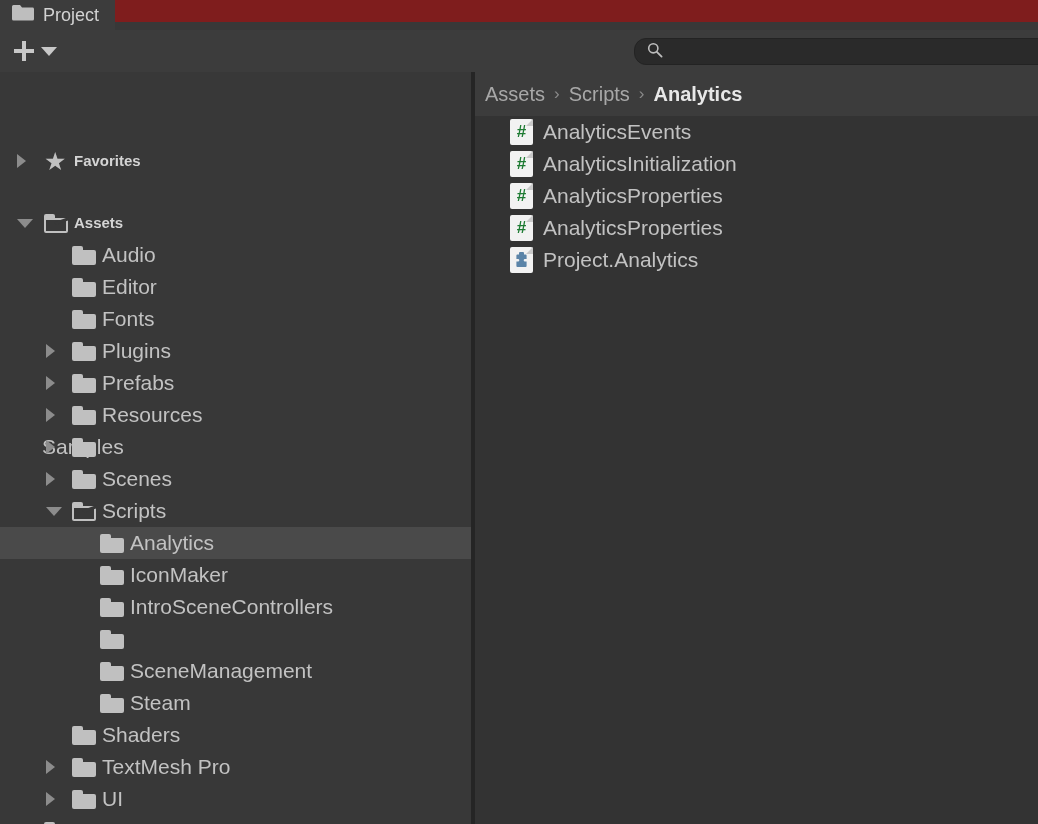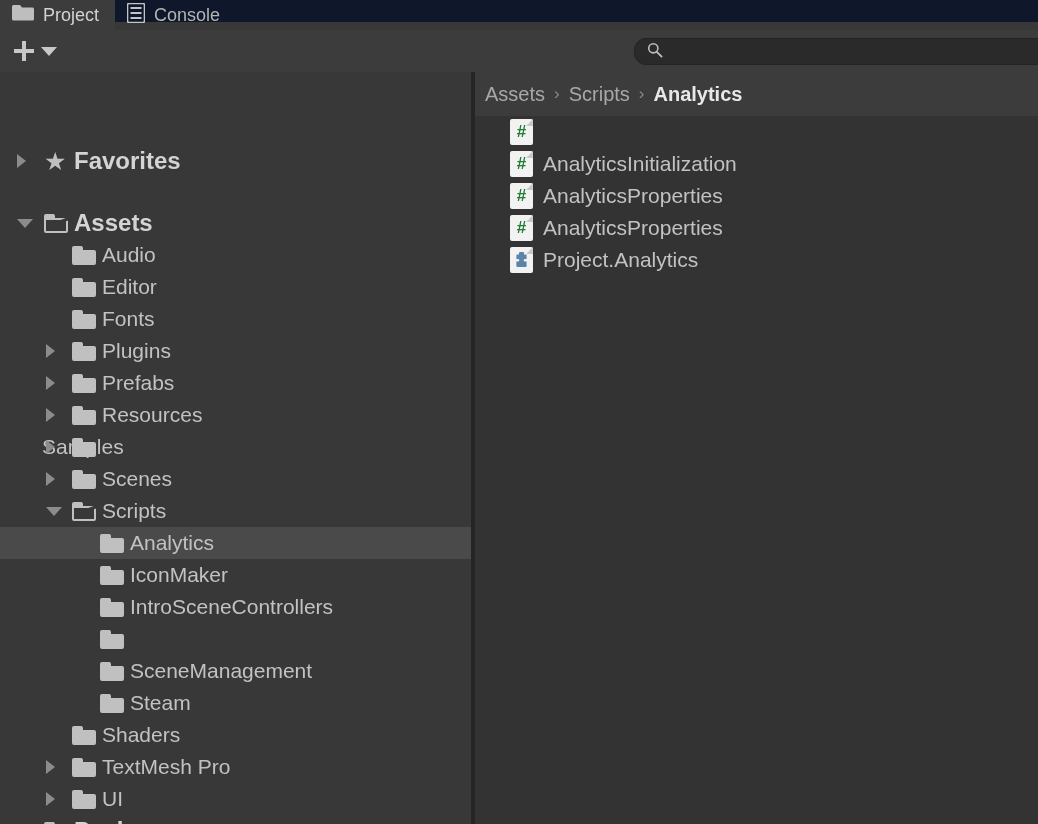--- a/index.html
+++ b/index.html
@@ -6,21 +6,21 @@
   html,body { width:1038px; height:824px; overflow:hidden; }
   body {
     background:#383838;
     font-family:"Liberation Sans", sans-serif;
     -webkit-font-smoothing:antialiased;
   }
 
   
   .tabbar {
     position:absolute; left:0; top:0; width:1038px; height:22px;
-    background:#0f172a;
+    background:#7f1d1d;
     display:flex; align-items:stretch;
   }
   .tab {
     display:flex; align-items:center; gap:9px;
     padding:0 16px 0 12px; height:30px;
     font-size:18px; color:#B4B4B4; cursor:default;
   }
   .tab.active { background:#3C3C3C; color:#D2D2D2; }
   .tab .tab-label { line-height:30px; }
 
@@ -90,21 +90,21 @@
 
   
   .tree { position:relative; width:471px; }
   .row {
     position:absolute; left:0; width:471px; height:32px;
     display:flex; align-items:center;
     cursor:default; white-space:nowrap;
   }
   .row.selected { background:#4A4A4A; }
   .row .label { font-size:21px; color:#C2C2C2; line-height:32px; }
-  .row.root > .label { font-weight:bold; color:#D4D4D4; font-size:24px; }
+  .row.root > .label { font-weight:bold; color:#D4D4D4; font-size:15px; }
 
   .tri {
     position:absolute;
     width:0; height:0;
     border-left:9px solid #8C8C8C;
     border-top:7px solid transparent;
     border-bottom:7px solid transparent;
   }
   .tri.open {
     border-left:8px solid transparent;
@@ -179,31 +179,20 @@
 
 <div class="tabbar">
   <div class="tab active">
     <span class="ticon">
       <svg width="22" height="17" viewBox="0 0 22 17">
         <path d="M0 2.5A1.5 1.5 0 0 1 1.5 1H8l2 2.6h10.5A1.5 1.5 0 0 1 22 5v10a1.5 1.5 0 0 1-1.5 1.5h-19A1.5 1.5 0 0 1 0 15z" fill="#BEBEBE"></path>
       </svg>
     </span>
     <span class="tab-label">Project</span>
   </div>
-  <div class="tab">
-    <span class="ticon">
-      <svg width="18" height="20" viewBox="0 0 18 20">
-        <rect x="0.5" y="0.5" width="17" height="19" rx="1.5" fill="none" stroke="#C4C4C4" stroke-width="1.6"></rect>
-        <rect x="3.5" y="4" width="11" height="2" fill="#C4C4C4"></rect>
-        <rect x="3.5" y="9" width="11" height="2" fill="#C4C4C4"></rect>
-        <rect x="3.5" y="14" width="11" height="2" fill="#C4C4C4"></rect>
-      </svg>
-    </span>
-    <span class="tab-label">Console</span>
-  </div>
 </div>
 
 <div class="toolbar">
   <div class="create-btn">
     <span class="plus"></span>
     <span class="caret-down"></span>
   </div>
 </div>
 
 <div class="searchfield">
@@ -376,20 +365,21 @@
 </div>
 
 <div class="divider"></div>
 
 <div class="right-panel">
   <div class="filelist" id="filelist-root">
       <div class="filerow" style="top: 0px;">
         <span class="fileicon">
           <span class="glyph" style="color: rgb(30, 123, 51);">#</span>
         </span>
+        <span class="fname">AnalyticsEvents</span>
       </div>
       <div class="filerow" style="top: 32px;">
         <span class="fileicon">
           <span class="glyph" style="color: rgb(30, 123, 51);">#</span>
         </span>
         <span class="fname">AnalyticsInitialization</span>
       </div>
       <div class="filerow" style="top: 64px;">
         <span class="fileicon">
           <span class="glyph" style="color: rgb(30, 123, 51);">#</span>

